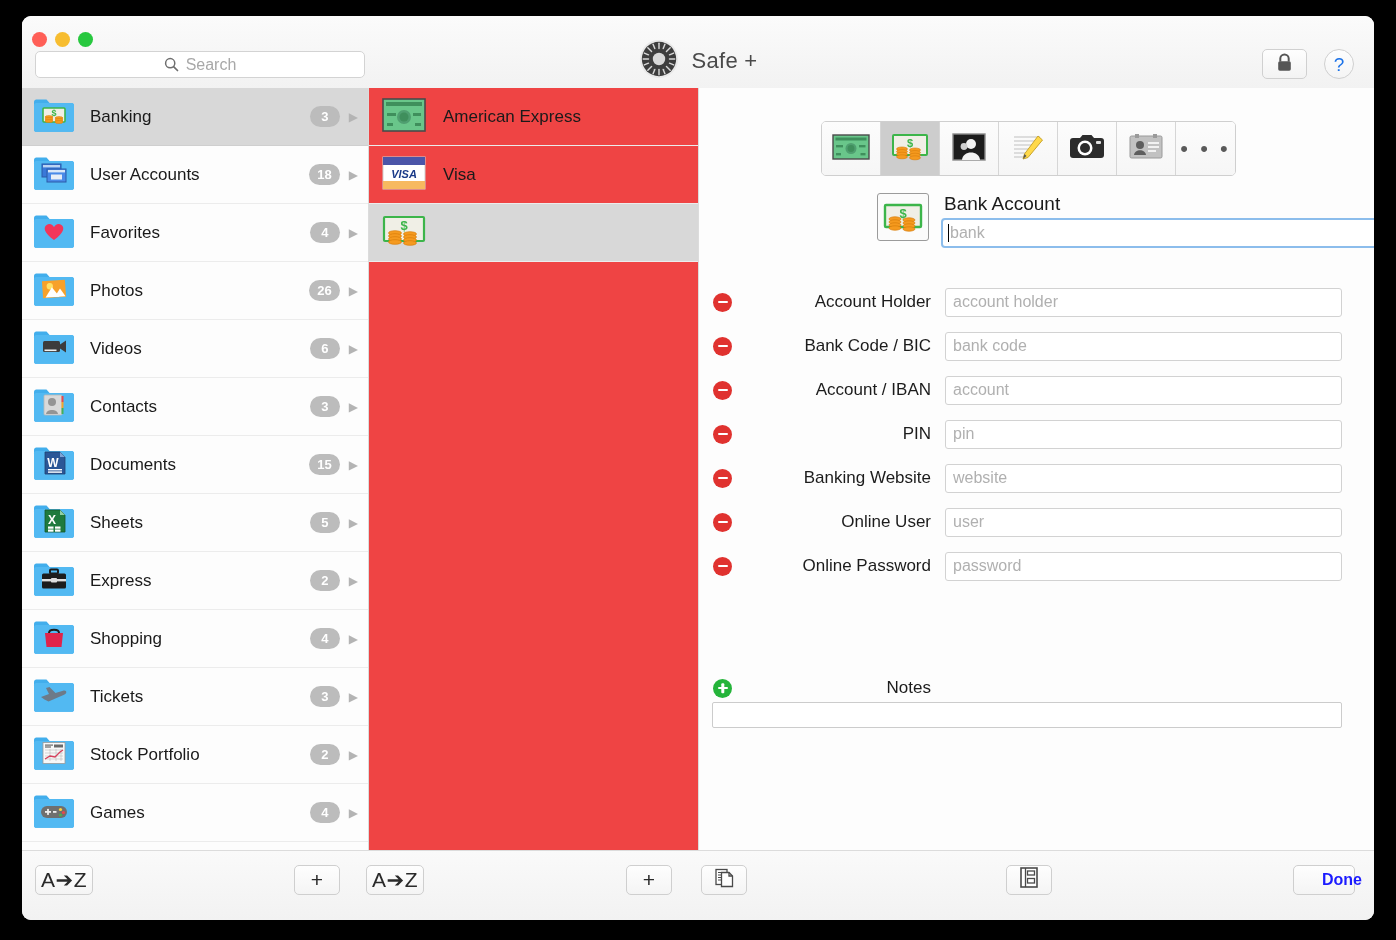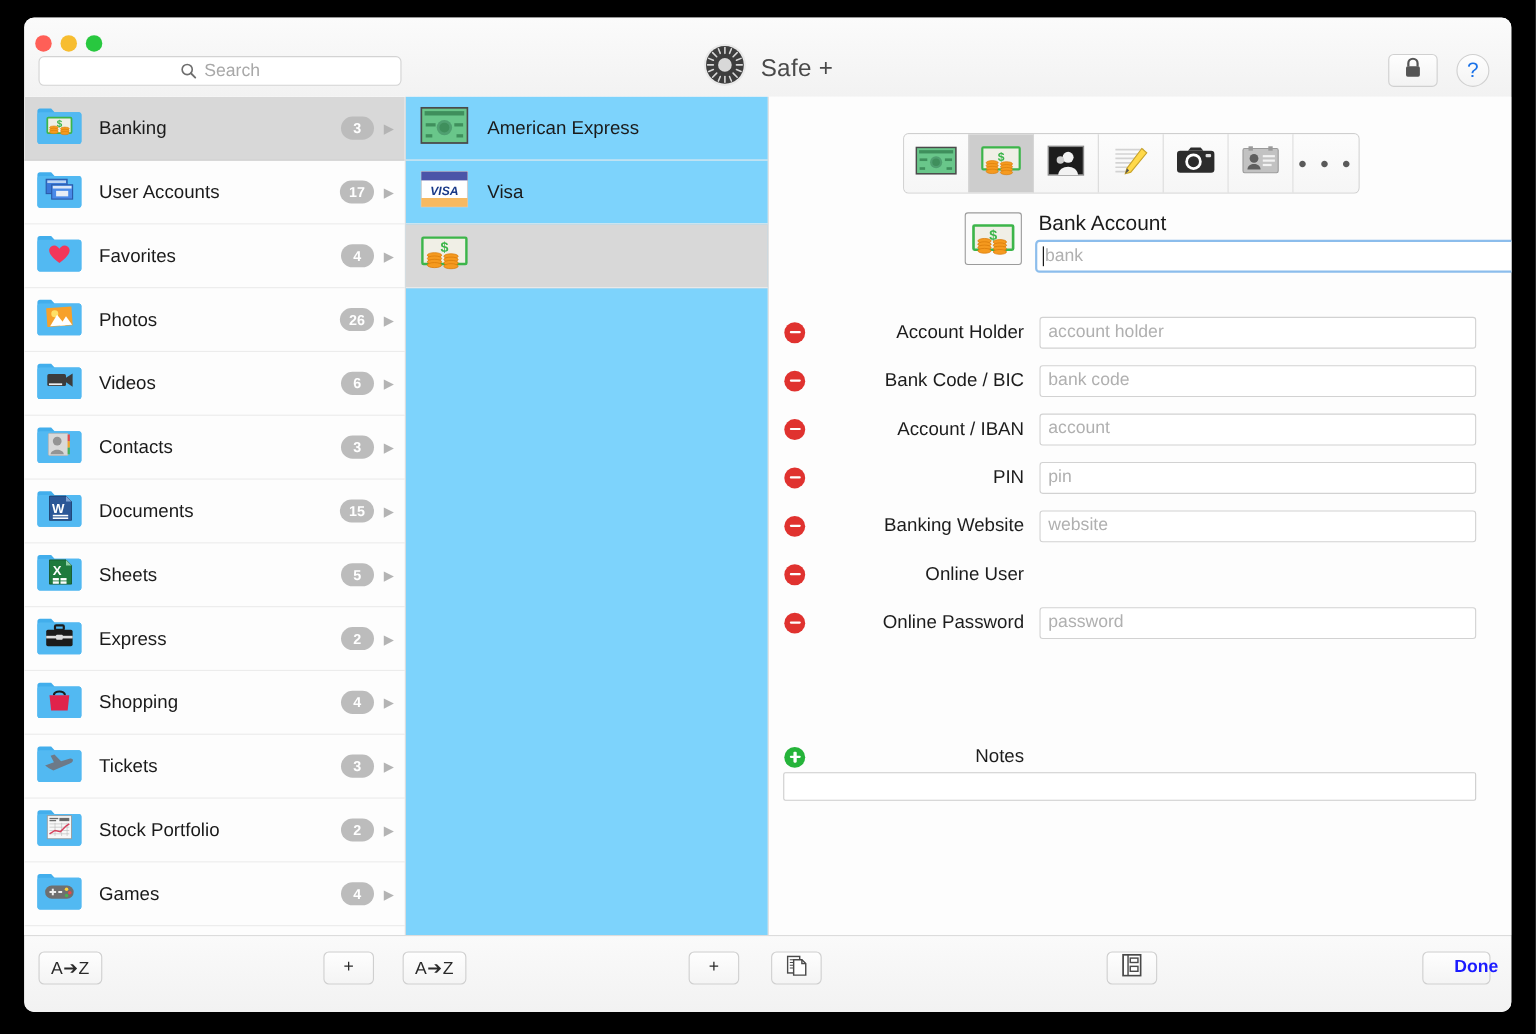--- a/index.html
+++ b/index.html
@@ -99,21 +99,21 @@
     min-width: 30px; height: 21px; padding: 0 8px;
     border-radius: 11px; background: #bcbcbc; color: #ffffff;
     font-size: 13px; font-weight: bold;
     display: flex; align-items: center; justify-content: center;
   }
   .chev { margin-left: 9px; color: #b4b4b4; font-size: 12px; }
 
   
   #list-col {
     width: 329px; flex: none;
-    background: #7dd3fc;
+    background: #ef4444;
   }
   .list-item {
     height: 58px;
     display: flex; align-items: center;
     padding-left: 13px;
     border-bottom: 1px solid #ececec;
   }
   .list-item.selected { background: #d8d8d8; }
   .list-item .tile { width: 44px; height: 34px; flex:none; margin-right: 17px; }
   .list-label { font-size: 17px; color: #1a1a1a; }
@@ -214,21 +214,21 @@
     height: 70px;
     background: linear-gradient(180deg,#fafafa,#f2f2f2);
     border-top: 1px solid #dcdcdc;
   }
   .bbtn {
     position: absolute; top: 14px;
     height: 30px;
     background: linear-gradient(180deg,#fefefe,#f4f4f4);
     border: 1px solid #cfcfcf; border-radius: 5px;
     display: flex; align-items: center; justify-content: center;
-    font-size: 16px; color: #2a2a2a;
+    font-size: 21px; color: #2a2a2a;
   }
   .az { letter-spacing: .5px; }
   #done-button { color: #1b1bff; font-weight: bold; font-size: 16px; padding-left: 36px; }
 </style>
 </head>
 <body>
 
 <div id="window">
 
   <div id="titlebar">
@@ -324,21 +324,21 @@
                H4.3 C3 36.8 2 35.8 2 34.4Z" fill="#42aeec"></path>
       <path d="M2 10.4 C2 9 3 8 4.3 8 H39.7 C41 8 42 9 42 10.4
                V34.4 C42 35.8 41 36.8 39.7 36.8 H4.3 C3 36.8 2 35.8 2 34.4Z" fill="#52b9f2"></path>
       <rect x="10" y="11" width="19" height="13" fill="#3a78d8" stroke="#2a5aa8" stroke-width="1"></rect>
        <rect x="11" y="12" width="17" height="2.4" fill="#bcd4f2"></rect>
        <rect x="15" y="16" width="19" height="13" fill="#4a8ae8" stroke="#2a5aa8" stroke-width="1"></rect>
        <rect x="16" y="17" width="17" height="2.4" fill="#dbe8f8"></rect>
        <rect x="19" y="21.5" width="11" height="5" fill="#e8eef6"></rect>
     </svg></span>
           <span class="side-label">User Accounts</span>
-          <span class="badge">17</span>
+          <span class="badge">18</span>
           <span class="chev">▶</span>
         </div>
         <div class="side-item">
           <span><svg class="folder" viewBox="0 0 44 40">
       <path d="M2 7 C2 5.6 3 4.6 4.3 4.6 H14.5 L17.6 8 H39.7
                C41 8 42 9 42 10.4 V34.4 C42 35.8 41 36.8 39.7 36.8
                H4.3 C3 36.8 2 35.8 2 34.4Z" fill="#42aeec"></path>
       <path d="M2 10.4 C2 9 3 8 4.3 8 H39.7 C41 8 42 9 42 10.4
                V34.4 C42 35.8 41 36.8 39.7 36.8 H4.3 C3 36.8 2 35.8 2 34.4Z" fill="#52b9f2"></path>
       <path d="M22 29 C12 22 11 16.5 14.6 14 C18 11.7 21 14.4 22 16.2
@@ -734,20 +734,23 @@
             <span class="field-label">Banking Website</span>
             <span class="field-input">
               <span class="ph">website</span>
             </span>
           </div>
           <div class="field-row" style="top: 417px;">
             <span class="minus">
               <span class="bar"></span>
             </span>
             <span class="field-label">Online User</span>
+            <span class="field-input">
+              <span class="ph">user</span>
+            </span>
           </div>
           <div class="field-row" style="top: 461px;">
             <span class="minus">
               <span class="bar"></span>
             </span>
             <span class="field-label">Online Password</span>
             <span class="field-input">
               <span class="ph">password</span>
             </span>
           </div>

